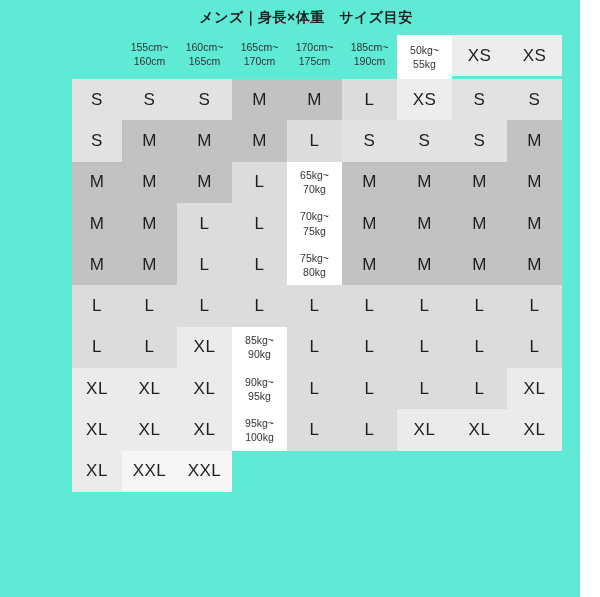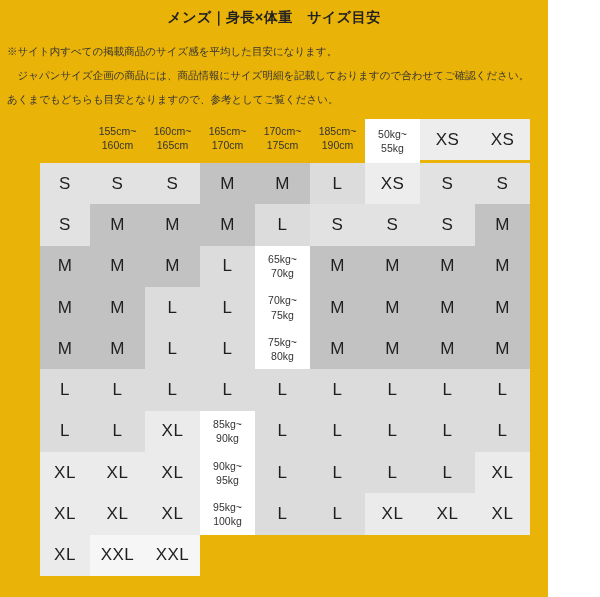--- a/index.html
+++ b/index.html
@@ -1,22 +1,23 @@
 <!DOCTYPE html>
 <html><head>
 <meta charset="utf-8">
 <style>
   html, body { margin: 0; padding: 0; background: #ffffff; }
   .page {
     position: relative;
     width: 548px;
     height: 597px;
-    background: #eab308;
+    background: #5eead4;
     font-family: "Liberation Sans", sans-serif;
     overflow: hidden;
+    padding-left: 32px;
   }
   .title {
     margin: 0;
     padding-top: 9px;
     text-align: center;
     font-size: 14px;
     font-weight: 700;
     color: #222222;
     letter-spacing: 0.5px;
   }
@@ -67,25 +68,20 @@
     font-weight: 500;
     color: #1f1f1f;
     letter-spacing: 0.5px;
   }
 </style>
 </head>
 <body>
 
 <div class="page">
   <h1 class="title">メンズ｜身長×体重　サイズ目安</h1>
-  <div class="notes">
-    <p>※サイト内すべての掲載商品のサイズ感を平均した目安になります。</p>
-    <p>　ジャパンサイズ企画の商品には、商品情報にサイズ明細を記載しておりますので合わせてご確認ください。</p>
-    <p>あくまでもどちらも目安となりますので、参考としてご覧ください。</p>
-  </div>
   <div class="size-grid">
       <div class="corner"></div>
       <div class="col-header">155cm~
 160cm</div>
       <div class="col-header">160cm~
 165cm</div>
       <div class="col-header">165cm~
 170cm</div>
       <div class="col-header">170cm~
 175cm</div>

